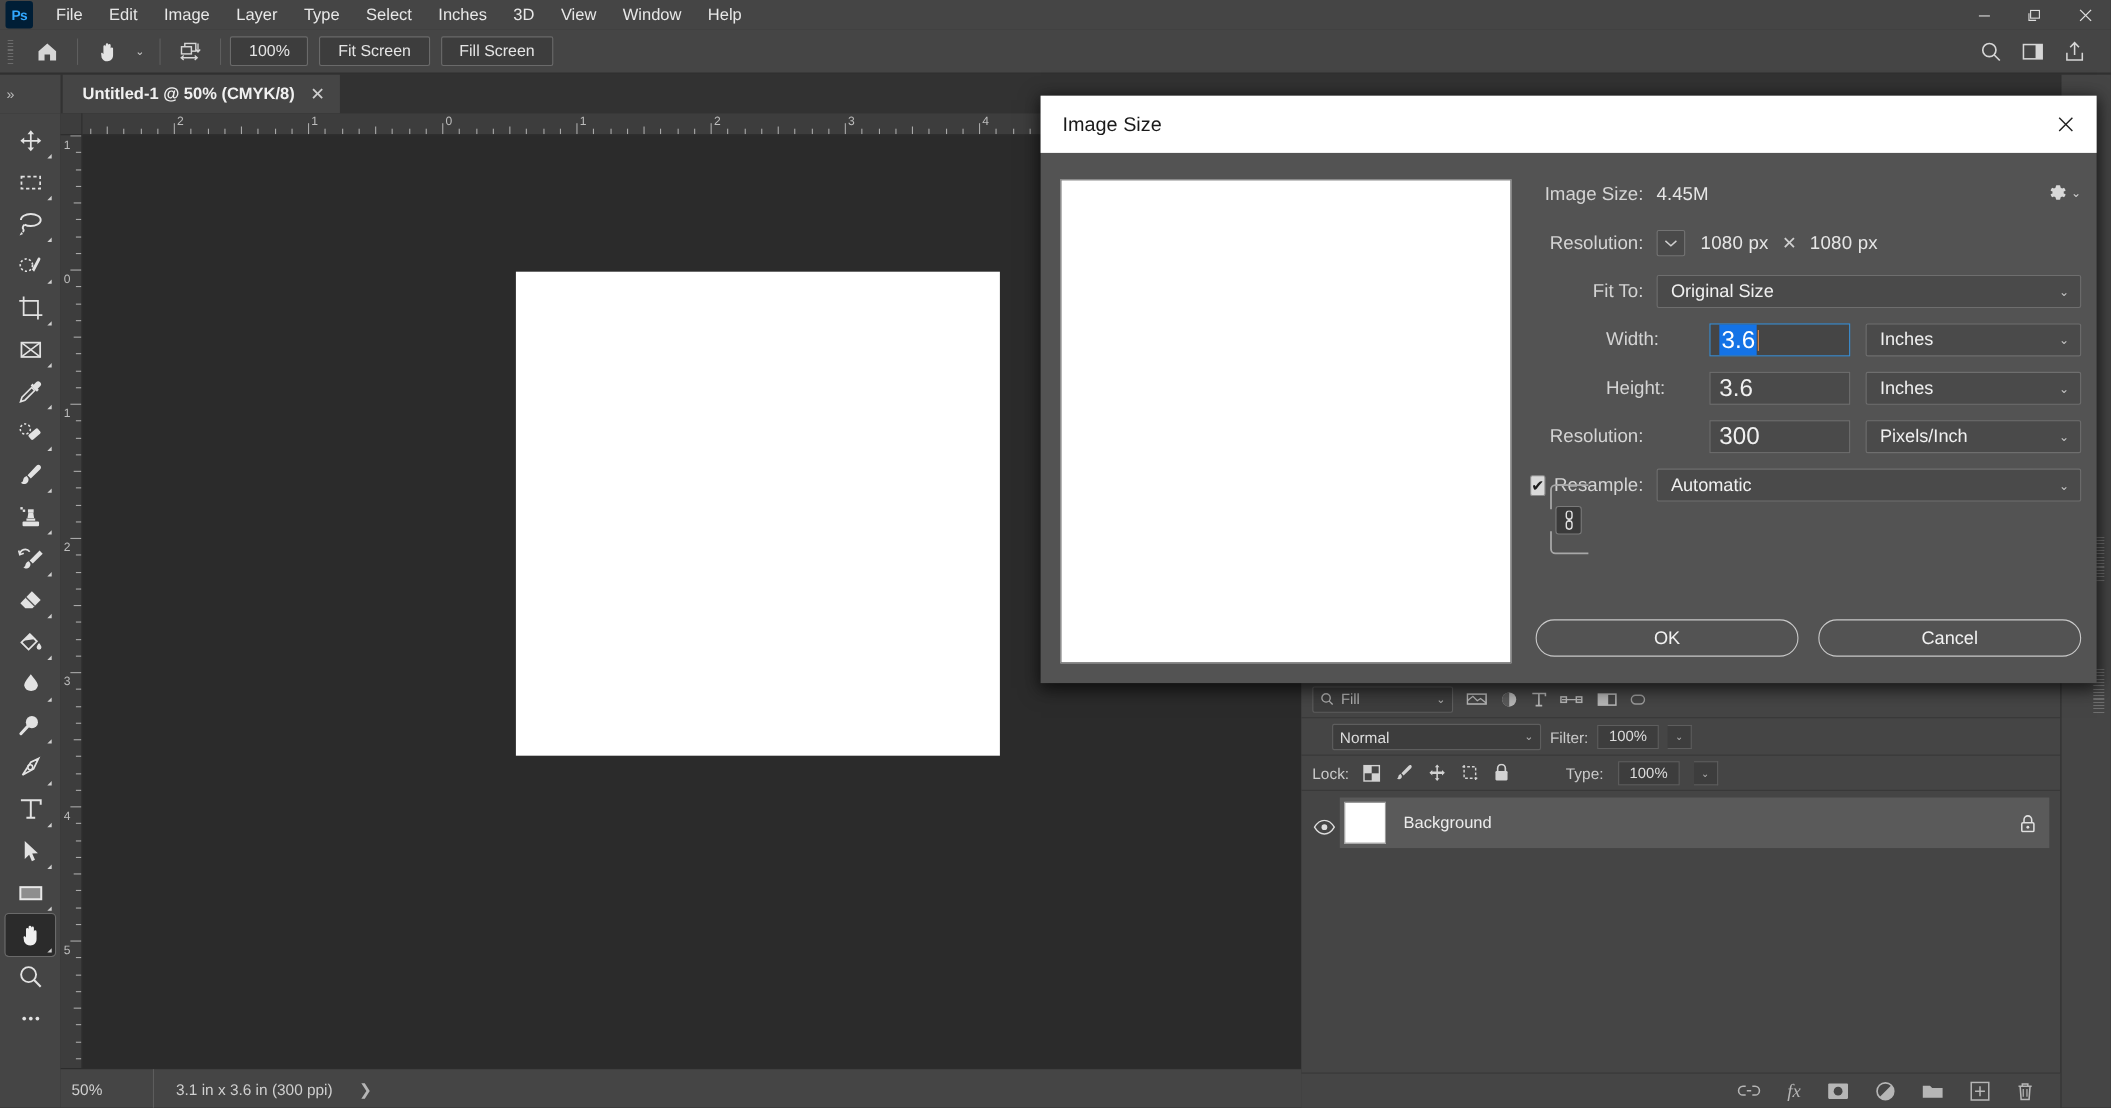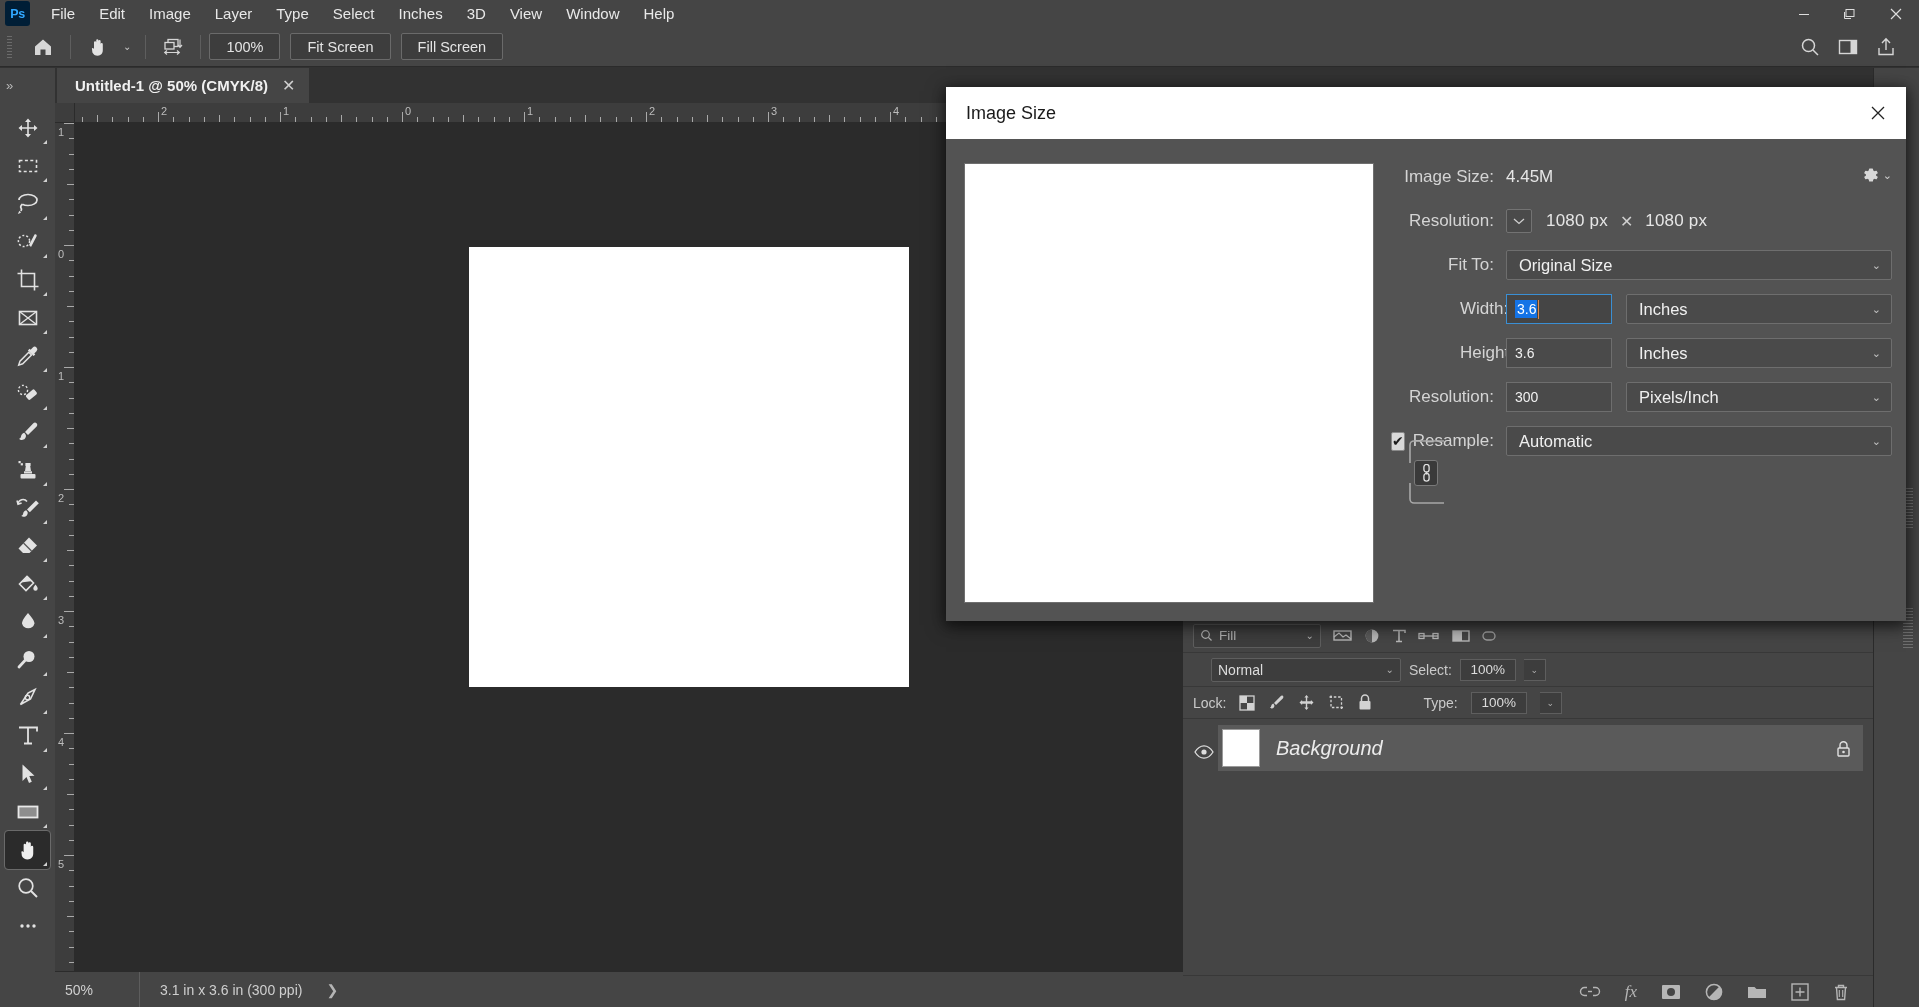--- a/index.html
+++ b/index.html
@@ -186,21 +186,21 @@
     background: #5a5a5a; margin-left: 35px; margin-right: 10px; padding-right: 12px;
   }
   .layer-eye {
     position: absolute; left: 11px; color: #ddd; display: flex; align-items: center;
   }
   .layer-thumb {
     width: 38px; height: 38px; background: #fff; border: 1px solid #9a9a9a;
     margin-left: 4px;
   }
   .layer-name {
-    color: #ececec; font-size: 20px; font-style: italic; margin-left: 16px; flex: 1;
+    color: #ececec; font-size: 15px; margin-left: 16px; flex: 1;
   }
   .layers-footer {
     position: absolute; left: 0; right: 0; bottom: 0; height: 32px;
     background: #454545; border-top: 1px solid #383838;
     display: flex; align-items: center; justify-content: flex-end;
     gap: 24px; padding-right: 24px;
   }
   .lf-icon { color: #b6b6b6; display: flex; align-items: center; }
   .scroll-tab {
     position: absolute; right: 6px; width: 10px; height: 42px;
@@ -245,23 +245,23 @@
   }
   .dim-txt { color: #e6e6e6; font-size: 17px; letter-spacing: .2px; }
   .dim-x { color: #d0d0d0; font-size: 16px; margin: 0 12px; }
   .select {
     height: 30px; background: #4a4a4a; border: 1px solid #6e6e6e; border-radius: 2px;
     color: #f0f0f0; font-size: 16.5px; display: flex; align-items: center;
     justify-content: space-between; padding: 0 10px 0 12px;
   }
   .select .cv { color: #c3c3c3; font-size: 11px; }
   .input {
-    height: 30px; width: 106px; background: #4a4a4a; border: 1px solid #6e6e6e;
-    color: #f0f0f0; font-size: 14px; display: flex; align-items: center;
-    padding: 0 8px; margin-right: 14px;
+    height: 30px; width: 128px; background: #4a4a4a; border: 1px solid #6e6e6e;
+    color: #f0f0f0; font-size: 22px; display: flex; align-items: center;
+    padding: 0 8px; margin-right: 14px; margin-left: 48px;
   }
   .input.focused { border: 1px solid #3a8fd4; background: #454545; }
   .input .sel-text {
     background: #1473e6; color: #fff; padding: 1px 1px 1px 2px;
   }
   .caret { width: 1px; height: 19px; background: #e08a4c; margin-left: 1px; }
   .chain {
     position: absolute; left: 0; top: 140px; width: 64px; height: 78px;
     color: #bdbdbd;
   }
@@ -756,21 +756,21 @@
               <rect x="1" y="3" width="12" height="8" rx="4" fill="none" stroke="#9c9c9c" stroke-width="1.3"></rect>
             </svg>
           </span>
       </div>
 
       <div class="blend-row">
         <div class="blend-select">
           <span>Normal</span>
           <span style="font-size:10px;color:#b0b0b0">⌄</span>
         </div>
-        <span class="lbl">Select:</span>
+        <span class="lbl">Filter:</span>
         <div class="numbox">100%</div>
         <div class="stepper">⌄</div>
       </div>
 
       <div class="lock-row">
         <span class="lbl">Lock:</span>
         <span class="fi">
             <svg width="16" height="16" viewBox="0 0 16 16">
               <rect x="1" y="1" width="14" height="14" fill="none" stroke="#d2d2d2" stroke-width="1.3"></rect>
               <rect x="1" y="1" width="7" height="7" fill="#d2d2d2"></rect>
@@ -973,16 +973,20 @@
             <span>Resample:</span>
           </div>
           <div class="select" style="flex:1">
             <span>Automatic</span>
             <span class="cv">⌄</span>
           </div>
         </div>
 
       </div>
 
+      <div class="dlg-buttons">
+        <div class="pill">OK</div>
+        <div class="pill">Cancel</div>
+      </div>
     </div>
   </div>
 
 </div>
 
 </body></html>

